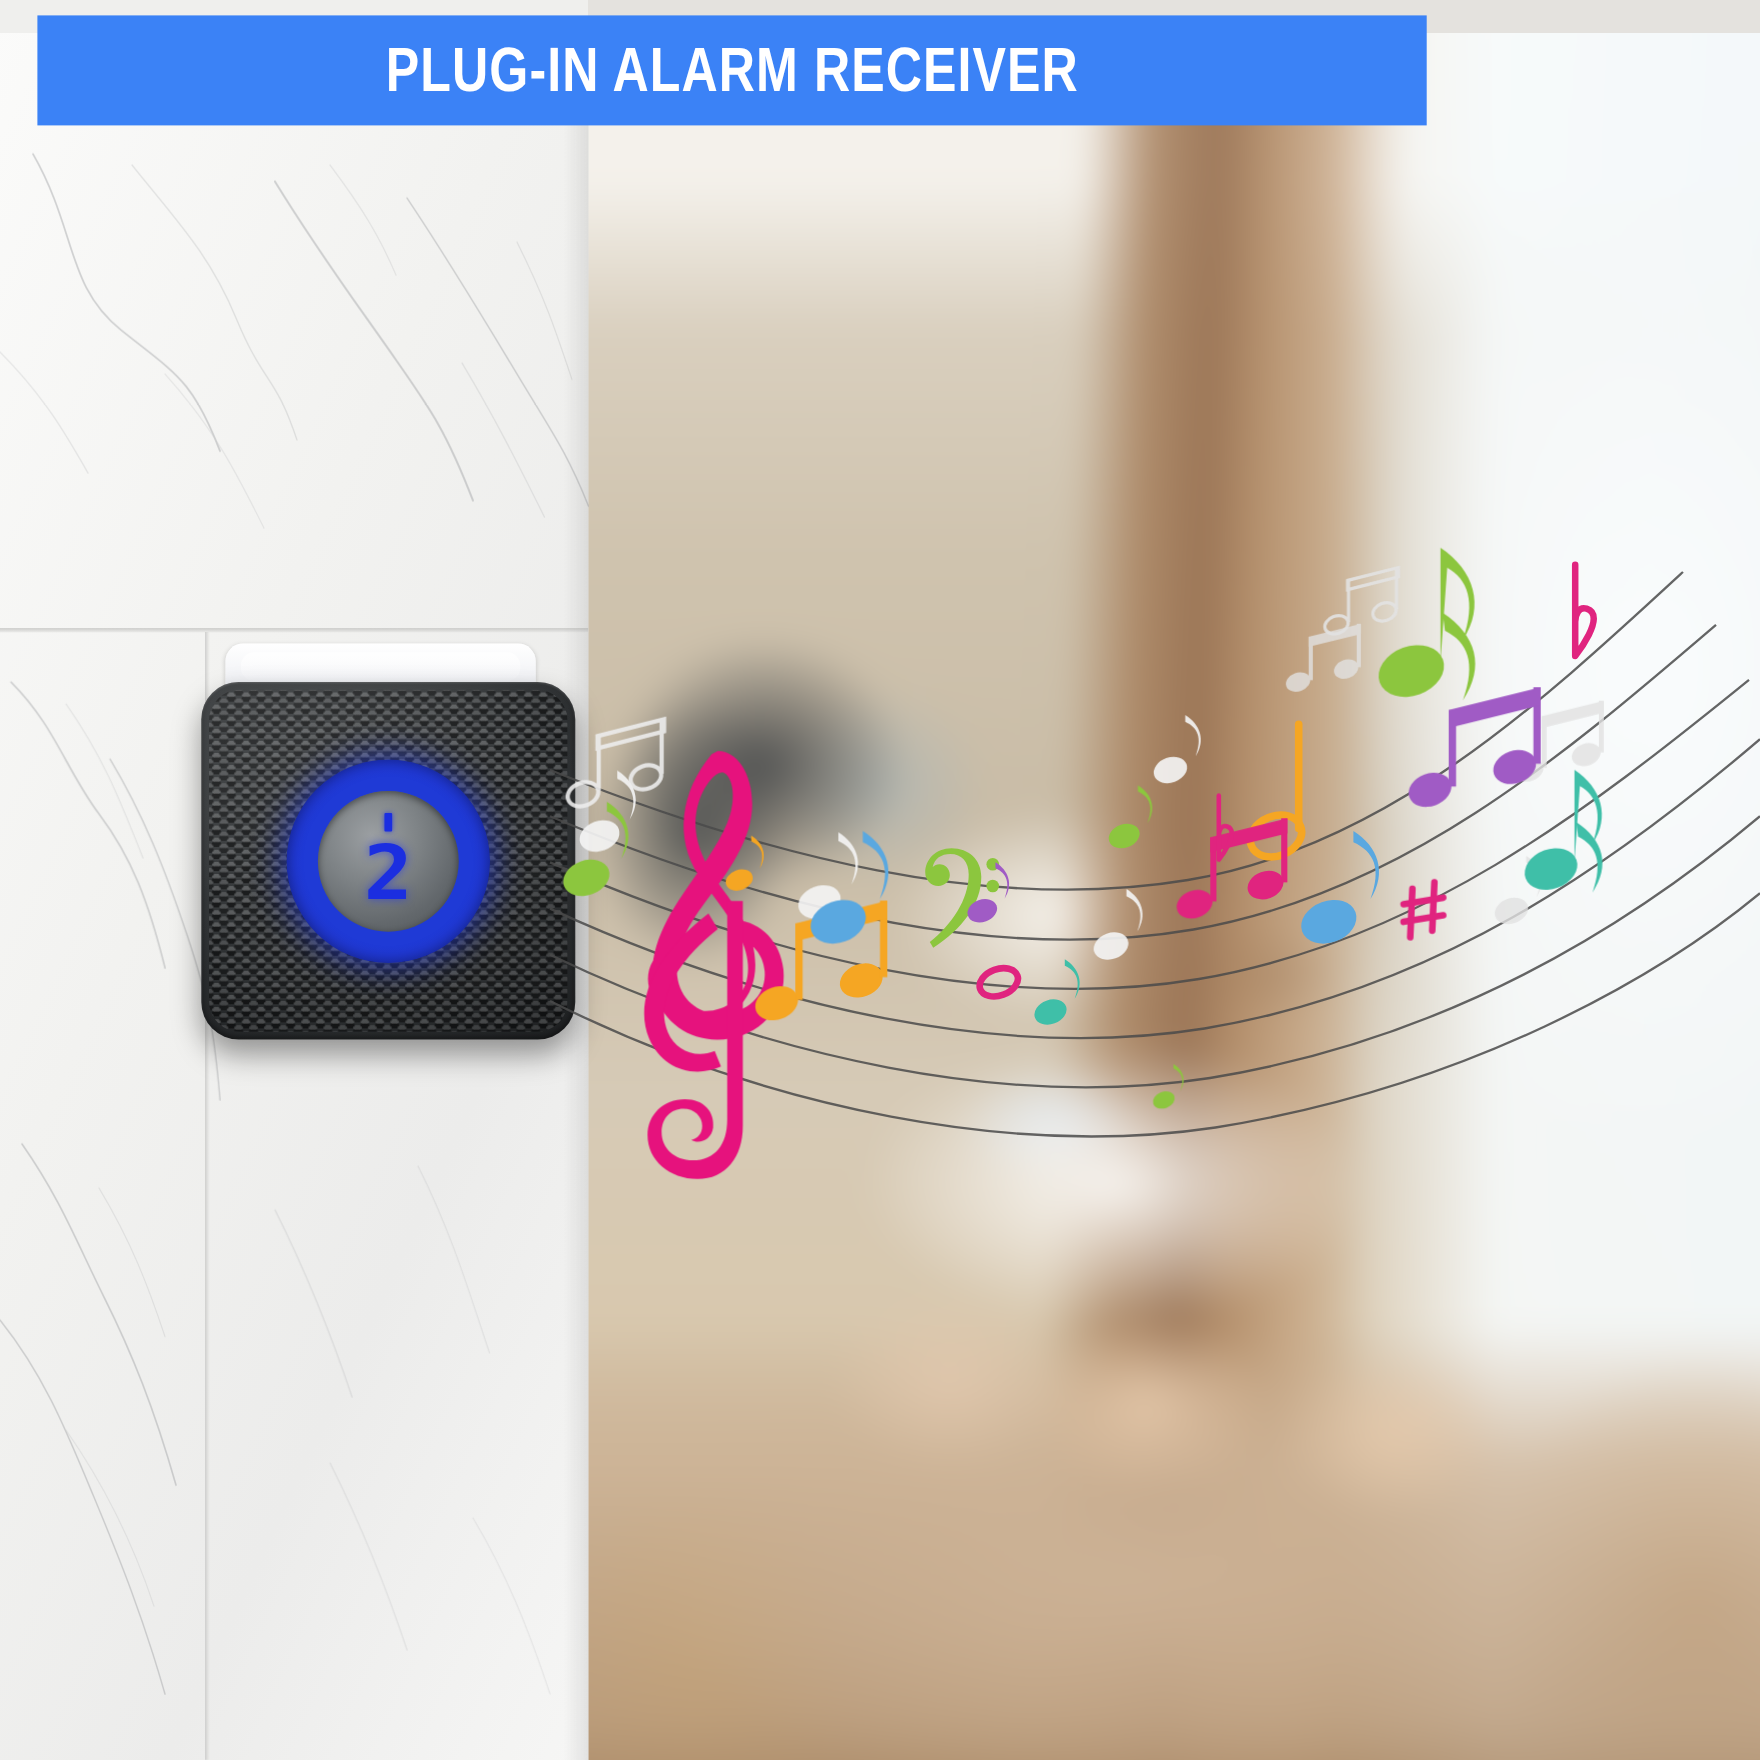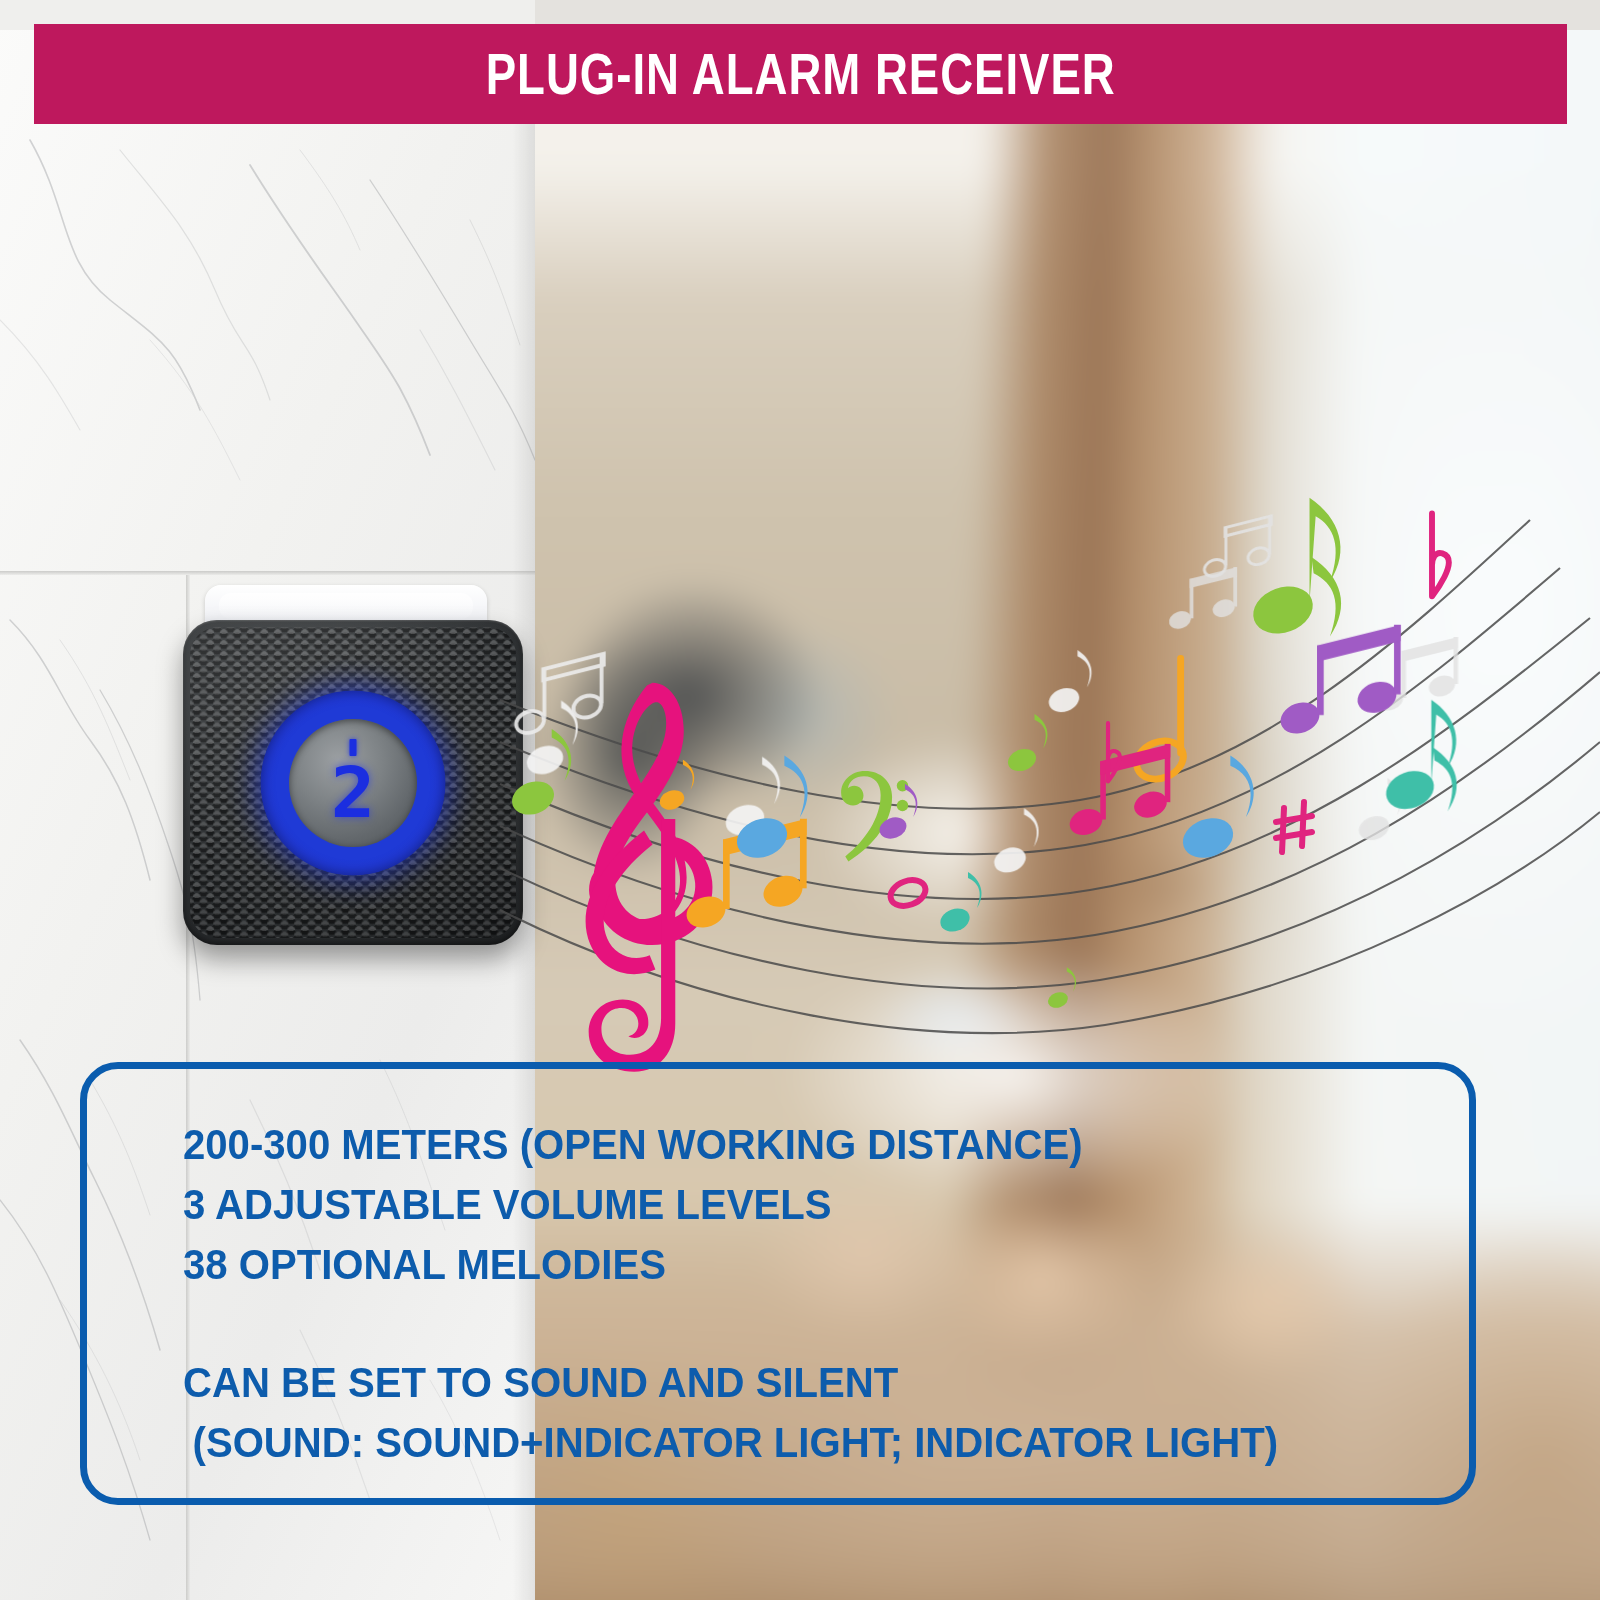--- a/index.html
+++ b/index.html
@@ -75,22 +75,22 @@
     position:absolute; right:0; top:0; width:22px; height:1600px;
     background:linear-gradient(90deg,rgba(120,120,120,0),rgba(120,120,120,.16));
   }
 
   
   .topstrip{
     position:absolute; left:0; top:0; width:1600px; height:30px;
     background:linear-gradient(90deg,#efefed 0 535px,#e4e2de 535px 1600px);
   }
   .header-bar{
-    position:absolute; left:34px; top:24px; width:1533px; height:100px;
-    background:#be185d;
+    position:absolute; left:34px; top:14px; width:1263px; height:100px;
+    background:#3b82f6;
     display:flex; align-items:center; justify-content:center;
   }
   .header-title{
     color:#ffffff;
     font-size:57px;
     font-weight:bold;
     letter-spacing:1.2px;
     transform:scaleX(.80);
     transform-origin:center;
     white-space:nowrap;
@@ -453,22 +453,14 @@
     <g transform="translate(1276,800)" stroke="#e0247f" stroke-width="6" fill="none" stroke-linecap="round">
       <path d="M8 8 L6 52 M28 2 L26 46"></path>
       <path d="M0 22 L36 16 M0 38 L36 32"></path>
     </g>
 
     <g>
       <ellipse cx="908" cy="893" rx="18" ry="12" transform="rotate(-20 908 893)" fill="none" stroke="#e0247f" stroke-width="6"></ellipse>
     </g>
   </svg>
 
-  <div class="info-box">
-    <div class="info-line">200-300 METERS (OPEN WORKING DISTANCE)</div>
-    <div class="info-line">3 ADJUSTABLE VOLUME LEVELS</div>
-    <div class="info-line">38 OPTIONAL MELODIES</div>
-    <div class="info-gap"></div>
-    <div class="info-line">CAN BE SET TO SOUND AND SILENT</div>
-    <div class="info-line indent">(SOUND: SOUND+INDICATOR LIGHT; INDICATOR LIGHT)</div>
-  </div>
 
 </div>
 
 </body></html>

